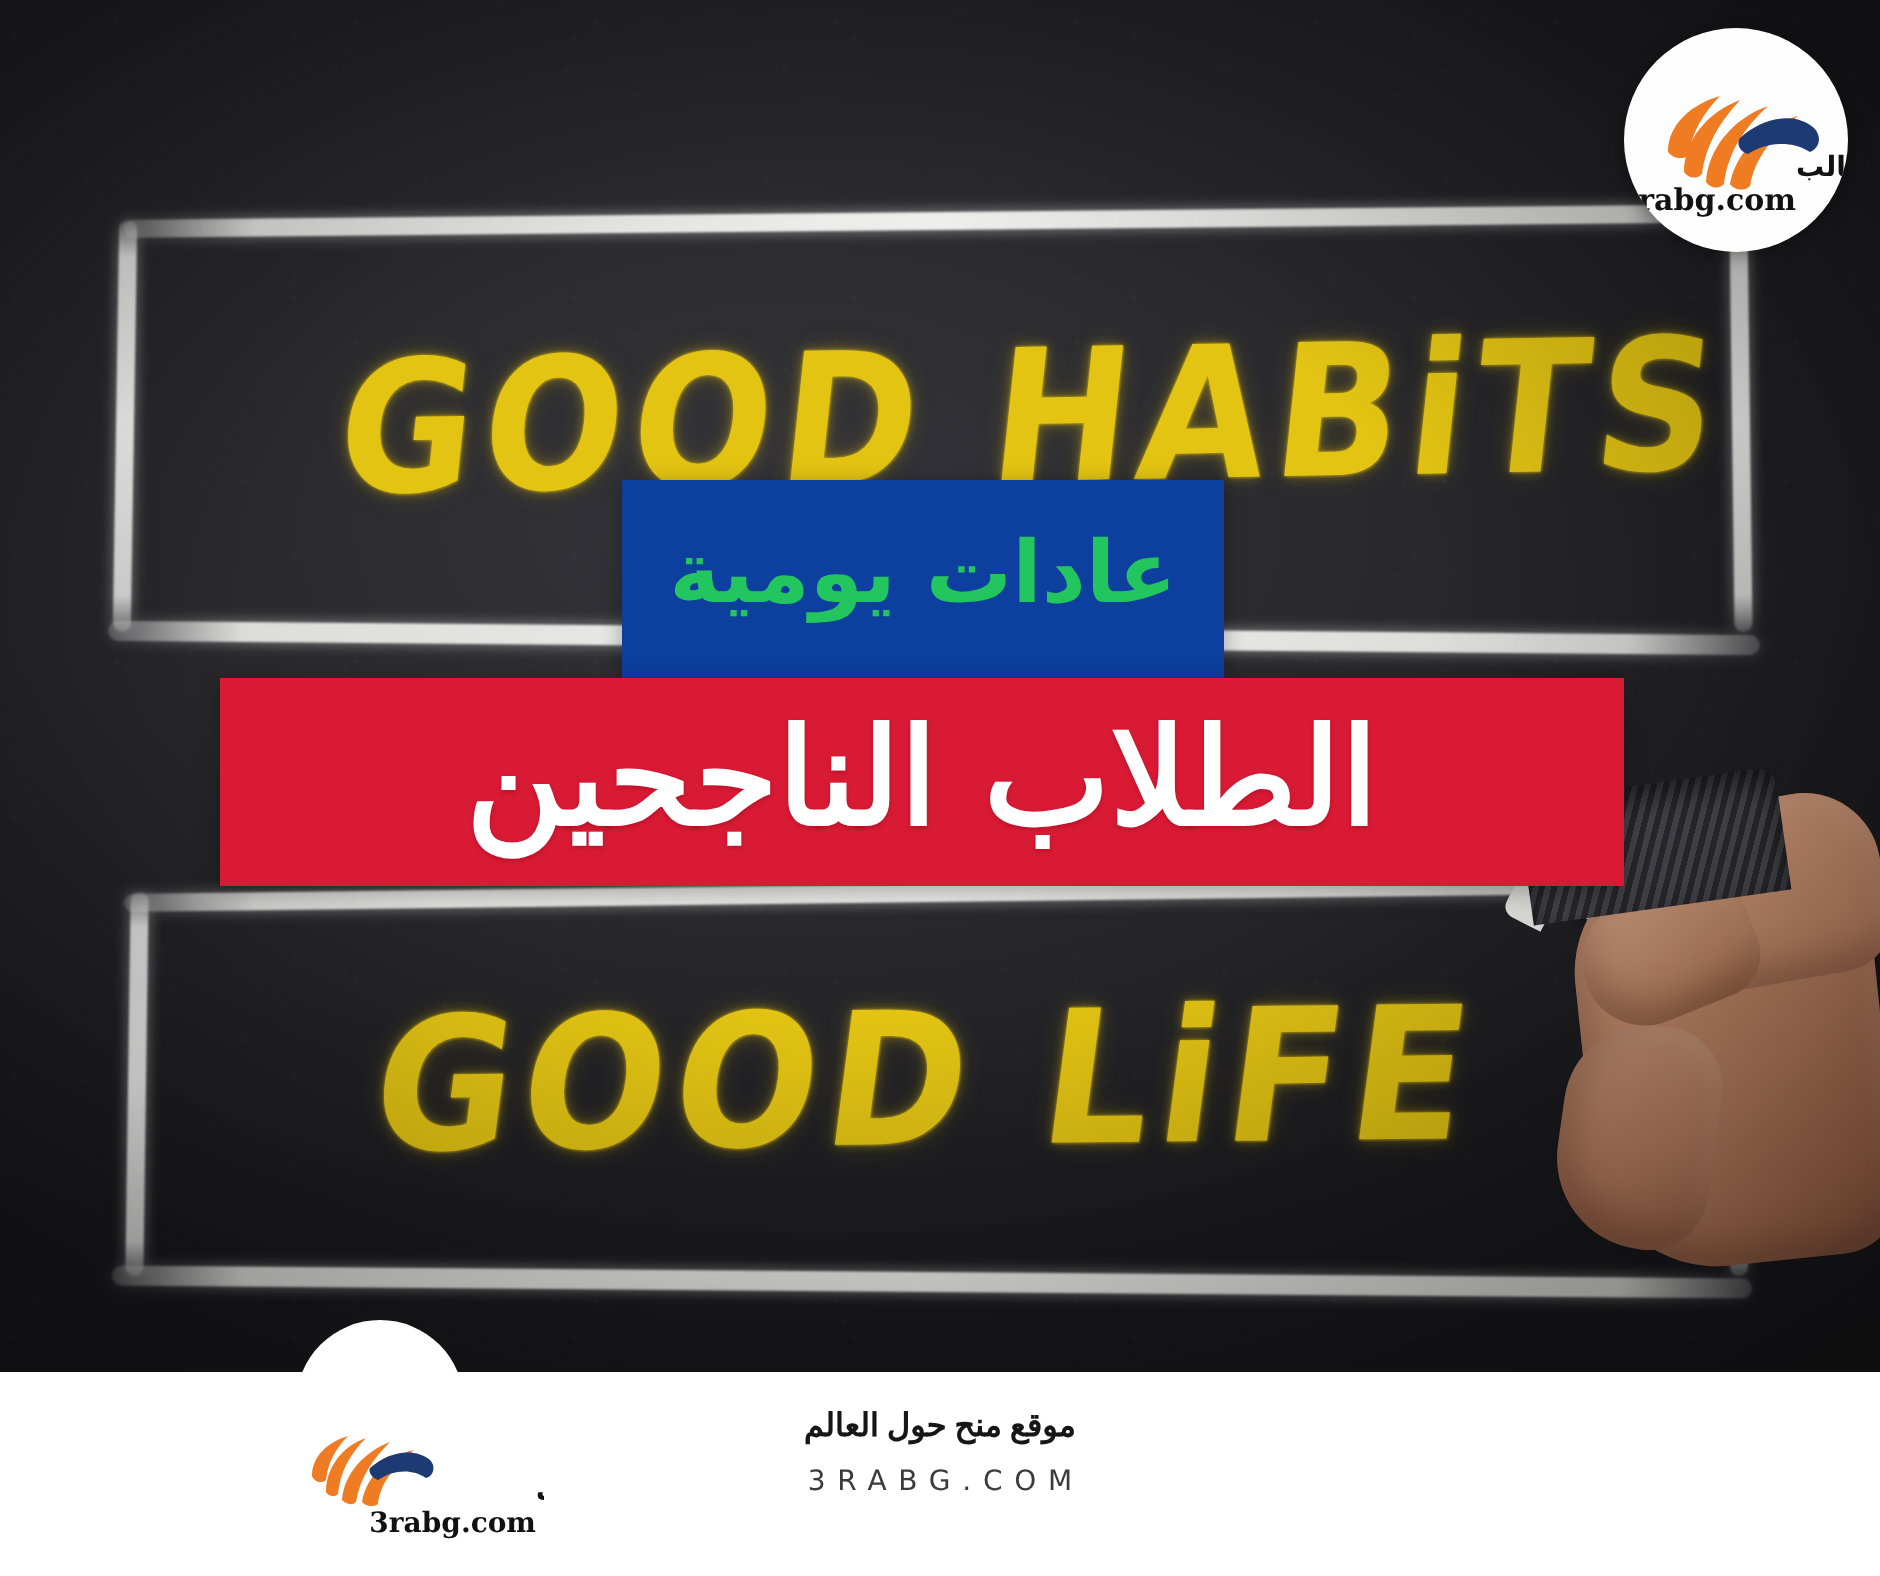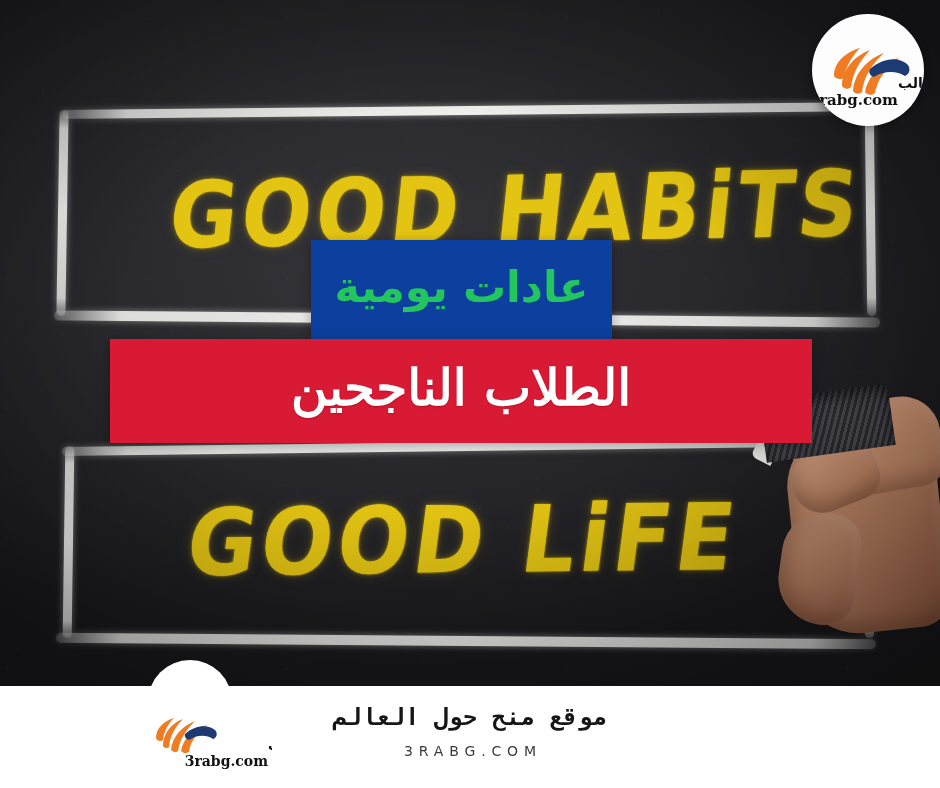--- a/index.html
+++ b/index.html
@@ -162,21 +162,21 @@
   }
   #ribbon-red{
     position:absolute;left:110px;top:339px;width:702px;height:104px;
     background:#d91a35;
     display:flex;align-items:center;justify-content:center;
     box-shadow:0 3px 12px rgba(0,0,0,.30);
   }
   #ribbon-red .txt{
     color:#ffffff;direction:rtl;
     font-family:"DejaVu Serif","Liberation Serif",serif;
-    font-weight:700;font-size:50px;line-height:1;
+    font-weight:700;font-size:67px;line-height:1;
     letter-spacing:.01em;
     padding-bottom:6px;
     text-shadow:0 1px 2px rgba(120,0,12,.35);
   }
 
   
   #logo-badge{
     position:absolute;right:16px;top:14px;width:112px;height:112px;
     border-radius:50%;
     background:#fdfdfd;
@@ -199,22 +199,22 @@
   #footer-logo{
     position:absolute;left:152px;top:708px;width:120px;height:64px;
   }
   #footer-text{
     position:absolute;left:0;top:704px;width:940px;
     text-align:center;
   }
   #footer-tagline{
     direction:rtl;
     color:#161616;
-    font-family:Liberation Mono, monospace;
-    font-weight:700;font-size:24px;line-height:1.25;
+    font-family:Liberation Serif, serif;
+    font-weight:700;font-size:16px;line-height:1.25;
     letter-spacing:.005em;
   }
   #footer-domain{
     margin-top:9px;
     color:#3b3b3b;
     font-family:"DejaVu Sans","Liberation Sans",sans-serif;
     font-weight:400;font-size:14px;
     letter-spacing:.42em;
     padding-left:.42em;
   }

